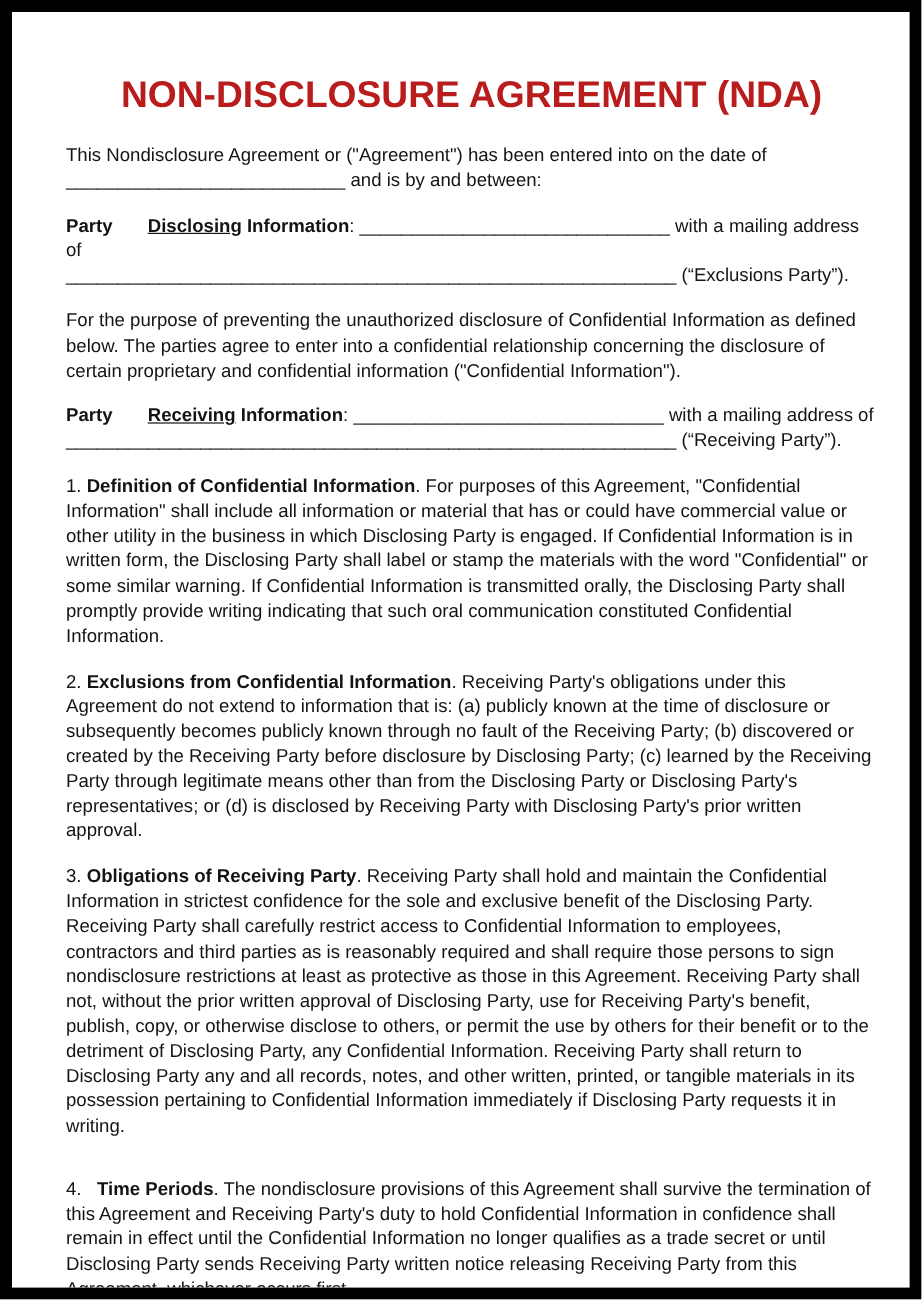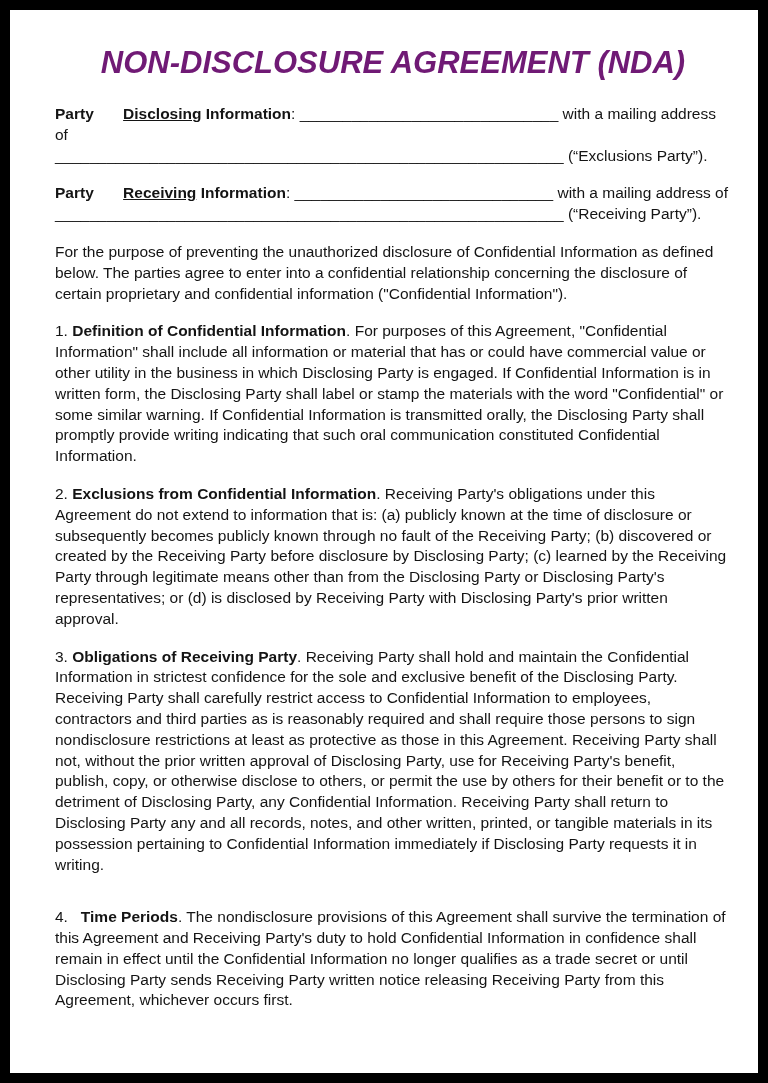--- a/index.html
+++ b/index.html
@@ -17,53 +17,56 @@
     background: #ffffff;
     overflow: hidden;
   }
   .content {
     padding: 36px 27px 0 45px;
     color: #141414;
     font-size: 15.5px;
     line-height: 20.8px;
   }
   h1.doc-title {
-    margin: 0 0 24px 0;
+    margin: 16px 0 24px 0;
     text-align: center;
     font-size: 31px;
     line-height: 34px;
     font-weight: bold;
-    color: #701a75;
-    font-style: italic;
+    color: #b91c1c;
   }
   p.para { margin: 0 0 17px 0; }
   p.section-4 { margin-top: 32px; }
   .blank { white-space: nowrap; letter-spacing: 0; }
   b.party-label u { text-decoration: underline; margin-left: 25px; }
 </style>
 </head>
 <body>
 
 <div class="page">
   <div class="content">
 
     <h1 class="doc-title">NON-DISCLOSURE AGREEMENT (NDA)</h1>
 
+    <p class="para">
+      <span>This Nondisclosure Agreement or ("Agreement") has been entered into on the date of</span><br>
+      <span class="blank">___________________________</span><span> and is by and between:</span>
+    </p>
 
     <p class="para">
       <b class="party-label"><span>Party </span><u>Disclosing</u><span> Information</span></b><span>: </span><span class="blank">______________________________</span><span> with a mailing address of</span><br>
       <span class="blank">___________________________________________________________</span><span> (“Exclusions Party”).</span>
     </p>
 
+    <p class="para">For the purpose of preventing the unauthorized disclosure of Confidential Information as defined below. The parties agree to enter into a confidential relationship concerning the disclosure of certain proprietary and confidential information ("Confidential Information").</p>
+
     <p class="para">
       <b class="party-label"><span>Party </span><u>Receiving</u><span> Information</span></b><span>: </span><span class="blank">______________________________</span><span> with a mailing address of</span><br>
       <span class="blank">___________________________________________________________</span><span> (“Receiving Party”).</span>
     </p>
-
-    <p class="para">For the purpose of preventing the unauthorized disclosure of Confidential Information as defined below. The parties agree to enter into a confidential relationship concerning the disclosure of certain proprietary and confidential information ("Confidential Information").</p>
 
     <p class="para">
       <span>1. </span><b>Definition of Confidential Information</b><span>. For purposes of this Agreement, "Confidential Information" shall include all information or material that has or could have commercial value or other utility in the business in which Disclosing Party is engaged. If Confidential Information is in written form, the Disclosing Party shall label or stamp the materials with the word "Confidential" or some similar warning. If Confidential Information is transmitted orally, the Disclosing Party shall promptly provide writing indicating that such oral communication constituted Confidential Information.</span>
     </p>
 
     <p class="para">
       <span>2. </span><b>Exclusions from Confidential Information</b><span>. Receiving Party's obligations under this Agreement do not extend to information that is: (a) publicly known at the time of disclosure or subsequently becomes publicly known through no fault of the Receiving Party; (b) discovered or created by the Receiving Party before disclosure by Disclosing Party; (c) learned by the Receiving Party through legitimate means other than from the Disclosing Party or Disclosing Party's representatives; or (d) is disclosed by Receiving Party with Disclosing Party's prior written approval.</span>
     </p>
 
     <p class="para">

